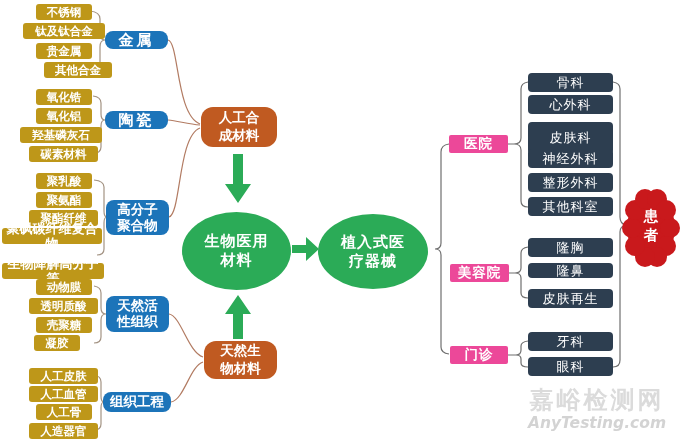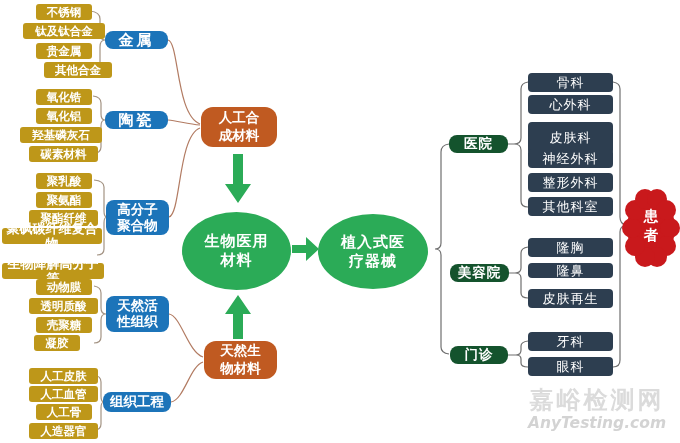--- a/index.html
+++ b/index.html
@@ -7,21 +7,21 @@
          font-family:"Liberation Serif", serif;}
   #stage *{box-sizing:border-box;}
   .box{position:absolute;display:flex;align-items:center;justify-content:center;
        color:#fff;text-align:center;white-space:pre-line;}
   .yb{background:#BE9719;border-radius:3px;font-size:11.5px;font-weight:bold;line-height:15px;}
   .yb.small{font-size:13px;}
   .bb{background:#1C74B9;border-radius:8px;font-size:13.5px;font-weight:bold;line-height:16px;}
   .bb.big{font-size:15px;letter-spacing:3px;}
   .ob{background:#C05A21;border-radius:12px;font-size:13.5px;font-weight:bold;line-height:18px;}
   .el{background:#2BAB57;border-radius:50%;font-size:15px;font-weight:bold;line-height:19px;letter-spacing:1px;}
-  .gb{background:#14532d;border-radius:8px;font-size:13.5px;font-weight:bold;letter-spacing:1px;}
+  .gb{background:#ec4899;border-radius:2px;font-size:13.5px;font-weight:bold;letter-spacing:1px;}
   .nb{background:#2D3E50;border-radius:4px;font-size:13px;letter-spacing:1px;}
   .patient-label{position:absolute;color:#fff;font-size:14.5px;font-weight:bold;line-height:19px;
        text-align:center;white-space:pre-line;letter-spacing:0;}
   .wm{position:absolute;left:513px;top:386px;width:168px;text-align:center;
       font-family:"DejaVu Sans", sans-serif;}
   .wm-name{font-size:24px;font-weight:bold;color:#DBDBDB;letter-spacing:3px;line-height:28px;}
   .wm-domain{font-size:15.5px;font-weight:bold;font-style:italic;color:#D3D3D3;line-height:19px;}
   svg.lines{position:absolute;left:0;top:0;}
 </style>
 </head>

